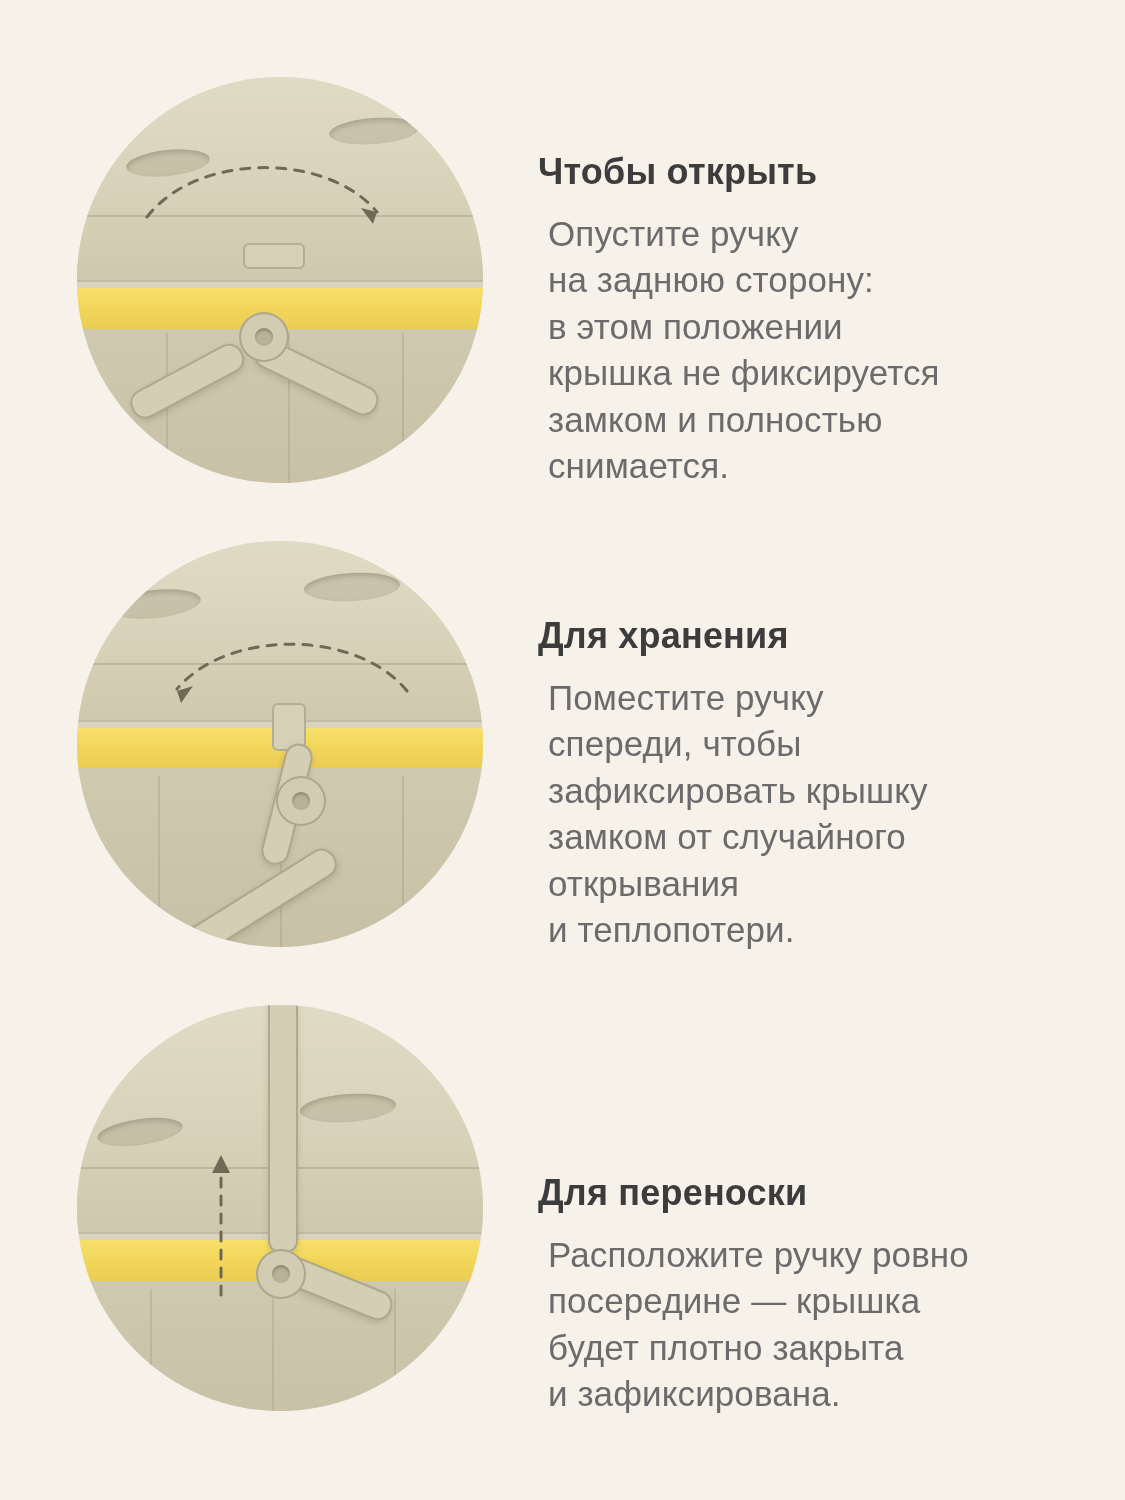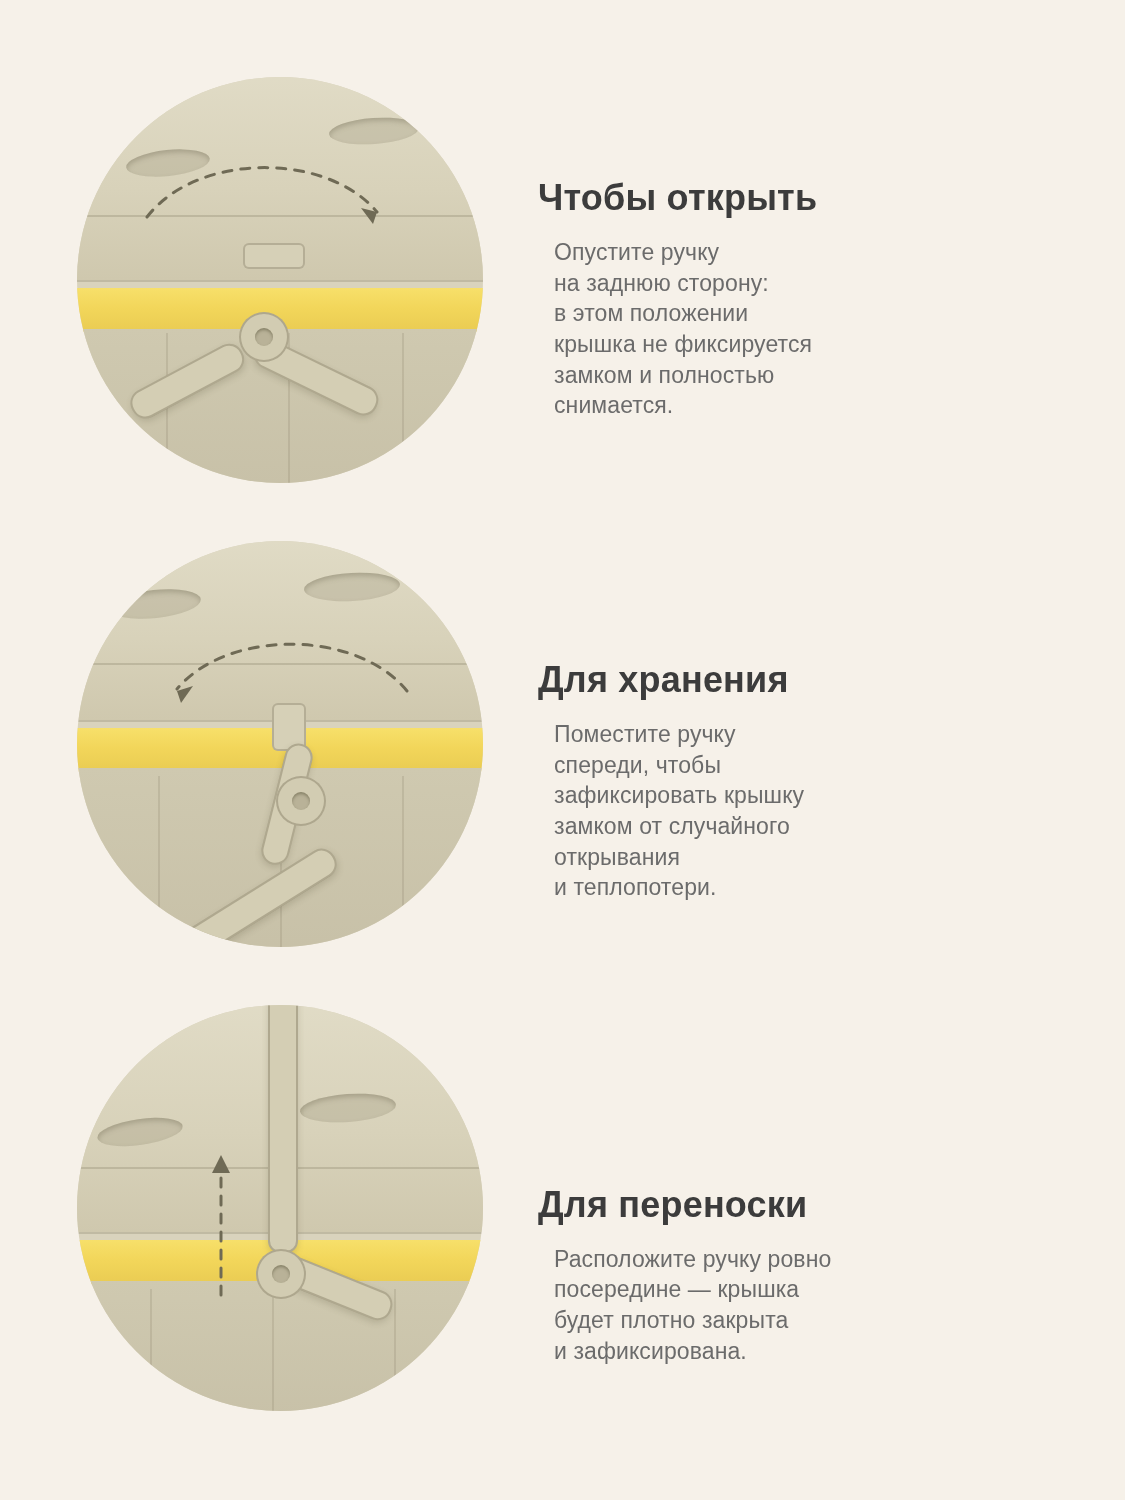--- a/index.html
+++ b/index.html
@@ -20,21 +20,21 @@
     box-sizing: border-box;
     padding: 60px 55px 60px 70px;
     display: flex;
     flex-direction: column;
     justify-content: flex-start;
     gap: 24px;
   }
   .step {
     display: flex;
     flex-direction: row;
-    align-items: center;
+    align-items: flex-end;
     height: 440px;
   }
   .photo-wrap {
     position: relative;
     width: 420px;
     min-width: 420px;
     height: 440px;
     display: flex;
     align-items: center;
     justify-content: center;
@@ -139,24 +139,24 @@
     flex: 1;
   }
   .step-title {
     font-size: 36px;
     font-weight: bold;
     color: #3c3c3c;
     margin: 0 0 18px 0;
     letter-spacing: 0.2px;
   }
   .step-body {
-    font-size: 23px;
+    font-size: 35px;
     line-height: 1.33;
     color: #6b6b6b;
-    margin: 16px;
+    margin: 10px;
     white-space: pre-line;
     letter-spacing: 0.1px;
   }
   .step-2 .text-col { padding-top: 150px; }
   .step-3 .text-col { padding-top: 90px; }
 </style>
 </head>
 <body>
 
 <div class="page">

